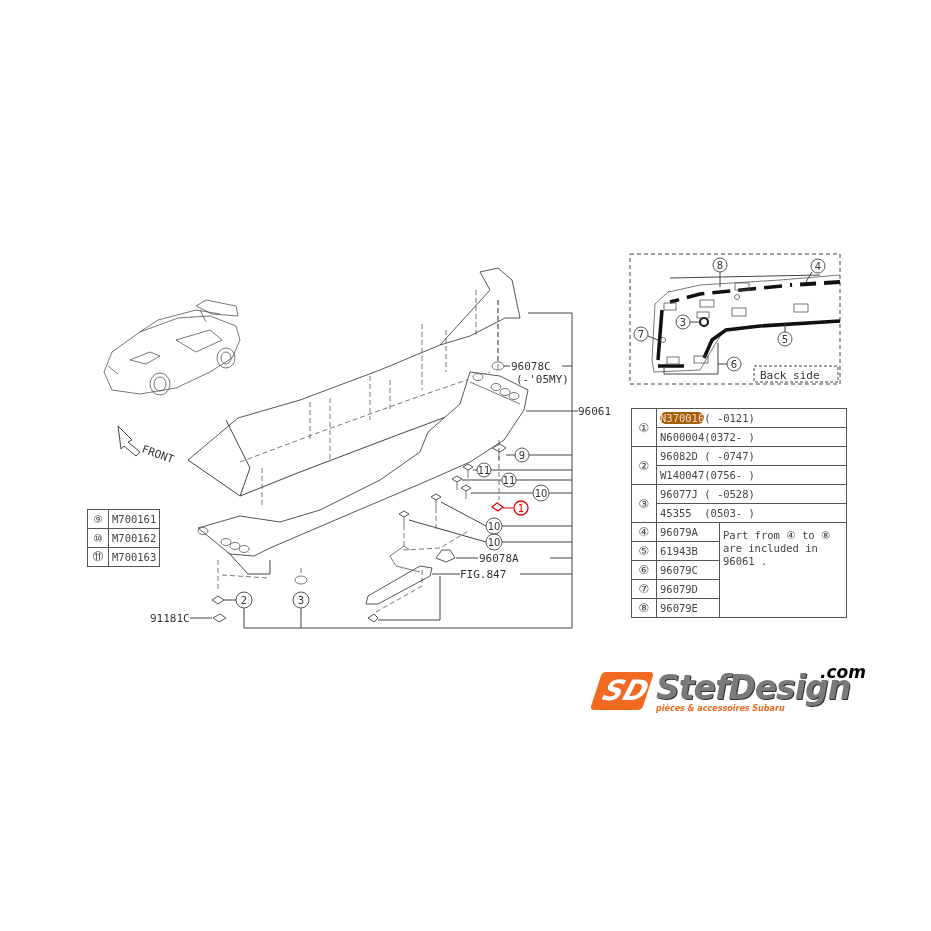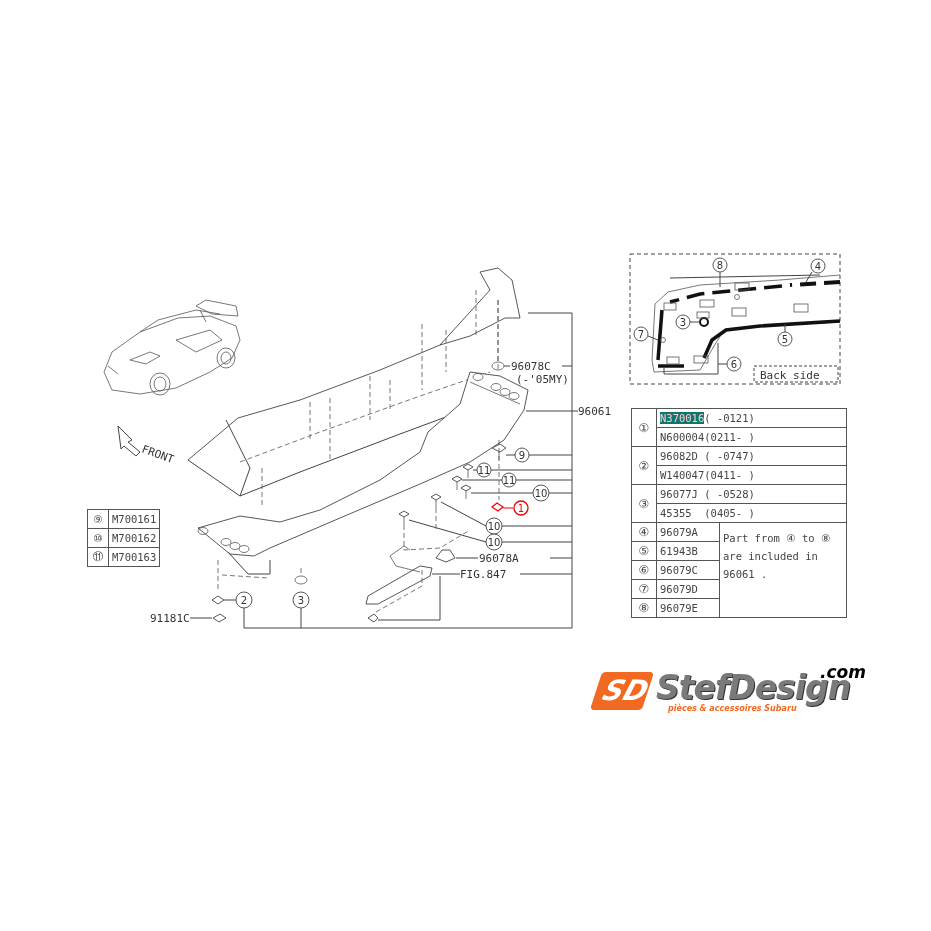--- a/index.html
+++ b/index.html
@@ -10,33 +10,33 @@
   .thin { stroke: #555; stroke-width: 0.8; fill: none; }
   .dash { stroke: #555; stroke-width: 0.8; fill: none; stroke-dasharray: 5 3; }
   .fill { fill: #fff; stroke: #444; stroke-width: 0.9; }
   .callout { fill: #fff; stroke: #444; stroke-width: 0.9; }
   .callout-txt { font-family: "DejaVu Sans", sans-serif; font-size: 10px; fill: #333; text-anchor: middle; dominant-baseline: central; }
 
   
   .ptable { position: absolute; left: 631px; top: 408px; width: 216px; border-collapse: collapse; font-family: "DejaVu Sans Mono", monospace; font-size: 10.5px; color: #444; }
   .ptable td { border: 1px solid #555; height: 18px; padding: 0 3px; white-space: nowrap; }
   .ptable td.num { width: 18px; text-align: center; font-size: 12px; }
-  .hl { background: #0f766e; color: #ffd0d0; }
-  .note { vertical-align: top; white-space: normal !important; line-height: 18px; padding-top: 6px !important; margin-top: 36px; }
+  .hl { background: #a16207; color: #ffd0d0; border-radius: 6px; }
+  .note { vertical-align: top; white-space: normal !important; line-height: 13px; padding-top: 6px !important; margin-top: 36px; }
 
   .mtable { position: absolute; left: 87px; top: 509px; border-collapse: collapse; font-family: "DejaVu Sans Mono", monospace; font-size: 10.5px; color: #444; }
   .mtable td { border: 1px solid #555; height: 18px; padding: 0 3px; }
   .mtable td.num { width: 14px; text-align: center; }
 
   .logo { position: absolute; left: 596px; top: 668px; width: 260px; height: 50px; }
   .logo-mark { position: absolute; left: 0; top: 4px; width: 52px; height: 38px; background: #f26a22; transform: skewX(-18deg); border-radius: 4px; }
   .logo-mark span { position: absolute; left: 8px; top: 2px; font-family: "DejaVu Sans", sans-serif; font-weight: bold; font-style: italic; font-size: 28px; color: #fff; }
   .logo-name { position: absolute; left: 60px; top: 0px; font-family: "DejaVu Sans", sans-serif; font-weight: bold; font-style: italic; font-size: 33px; color: #7a7a7a; letter-spacing: -1px; text-shadow: 1px 1px 0 #333; }
   .logo-com { position: absolute; left: 224px; top: -6px; font-family: "DejaVu Sans", sans-serif; font-weight: bold; font-style: italic; font-size: 17px; color: #000000; }
-  .logo-tag { position: absolute; left: 72px; top: 36px; font-family: "DejaVu Sans", sans-serif; font-style: italic; font-weight: bold; font-size: 8px; color: #f26a22; }
+  .logo-tag { position: absolute; left: 60px; top: 36px; font-family: "DejaVu Sans", sans-serif; font-style: italic; font-weight: bold; font-size: 8px; color: #f26a22; }
 </style>
 </head>
 <body>
 
 <svg class="diagram" viewBox="0 0 931 931">
 
   <g>
     <path class="thin" d="M104 372 L112 352 L140 332 L178 318 L210 316 L236 326 L240 340 L232 358 L210 372 L176 388 L140 394 L112 390 Z"></path>
     <path class="thin" d="M140 332 L158 320 L196 310 L220 314"></path>
     <path class="thin" d="M130 360 L150 352 L160 356 L146 364 Z"></path>
@@ -241,35 +241,35 @@
   </g>
 </svg>
 
 <table class="ptable">
   <tbody>
       <tr>
     <td class="num" rowspan="2">①</td>
     <td colspan="2"><span class="hl">N370016</span><span>( -0121)</span></td>
   </tr>
   <tr>
-    <td colspan="2"><span>N600004</span><span>(0211- )</span></td>
+    <td colspan="2"><span>N600004</span><span>(0372- )</span></td>
   </tr>
   <tr>
     <td class="num" rowspan="2">②</td>
     <td colspan="2"><span>96082D</span> <span>( -0747)</span></td>
   </tr>
   <tr>
-    <td colspan="2"><span>W140047</span><span>(0411- )</span></td>
+    <td colspan="2"><span>W140047</span><span>(0756- )</span></td>
   </tr>
   <tr>
     <td class="num" rowspan="2">③</td>
     <td colspan="2"><span>96077J</span> <span>( -0528)</span></td>
   </tr>
   <tr>
-    <td colspan="2"><span>45355</span>&nbsp;&nbsp;<span>(0405- )</span></td>
+    <td colspan="2"><span>45355</span>&nbsp;&nbsp;<span>(0503- )</span></td>
   </tr>
   <tr>
     <td class="num">④</td>
     <td style="width:56px">96079A</td>
     <td class="note" rowspan="5">Part from ④ to ⑧ are included in 96061 .</td>
   </tr>
   <tr>
     <td class="num">⑤</td>
     <td>61943B</td>
   </tr>

